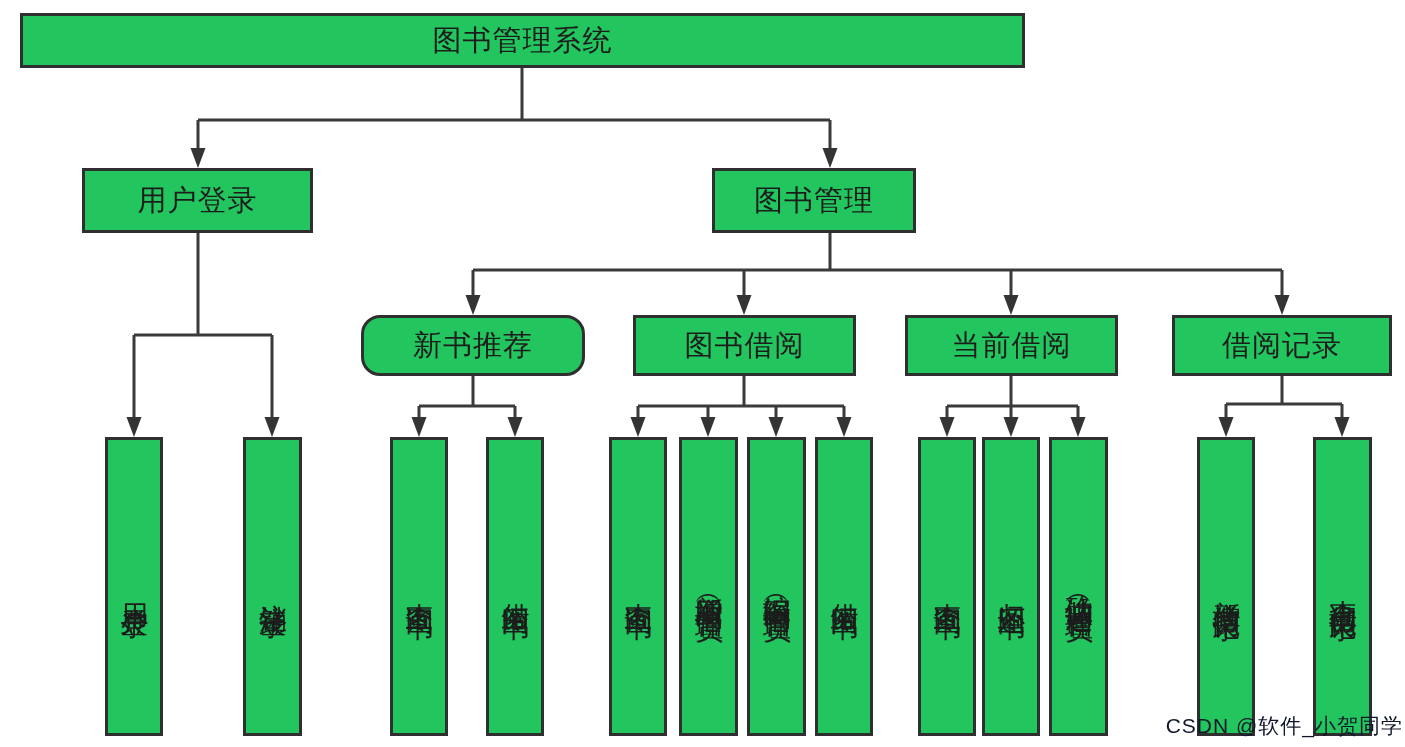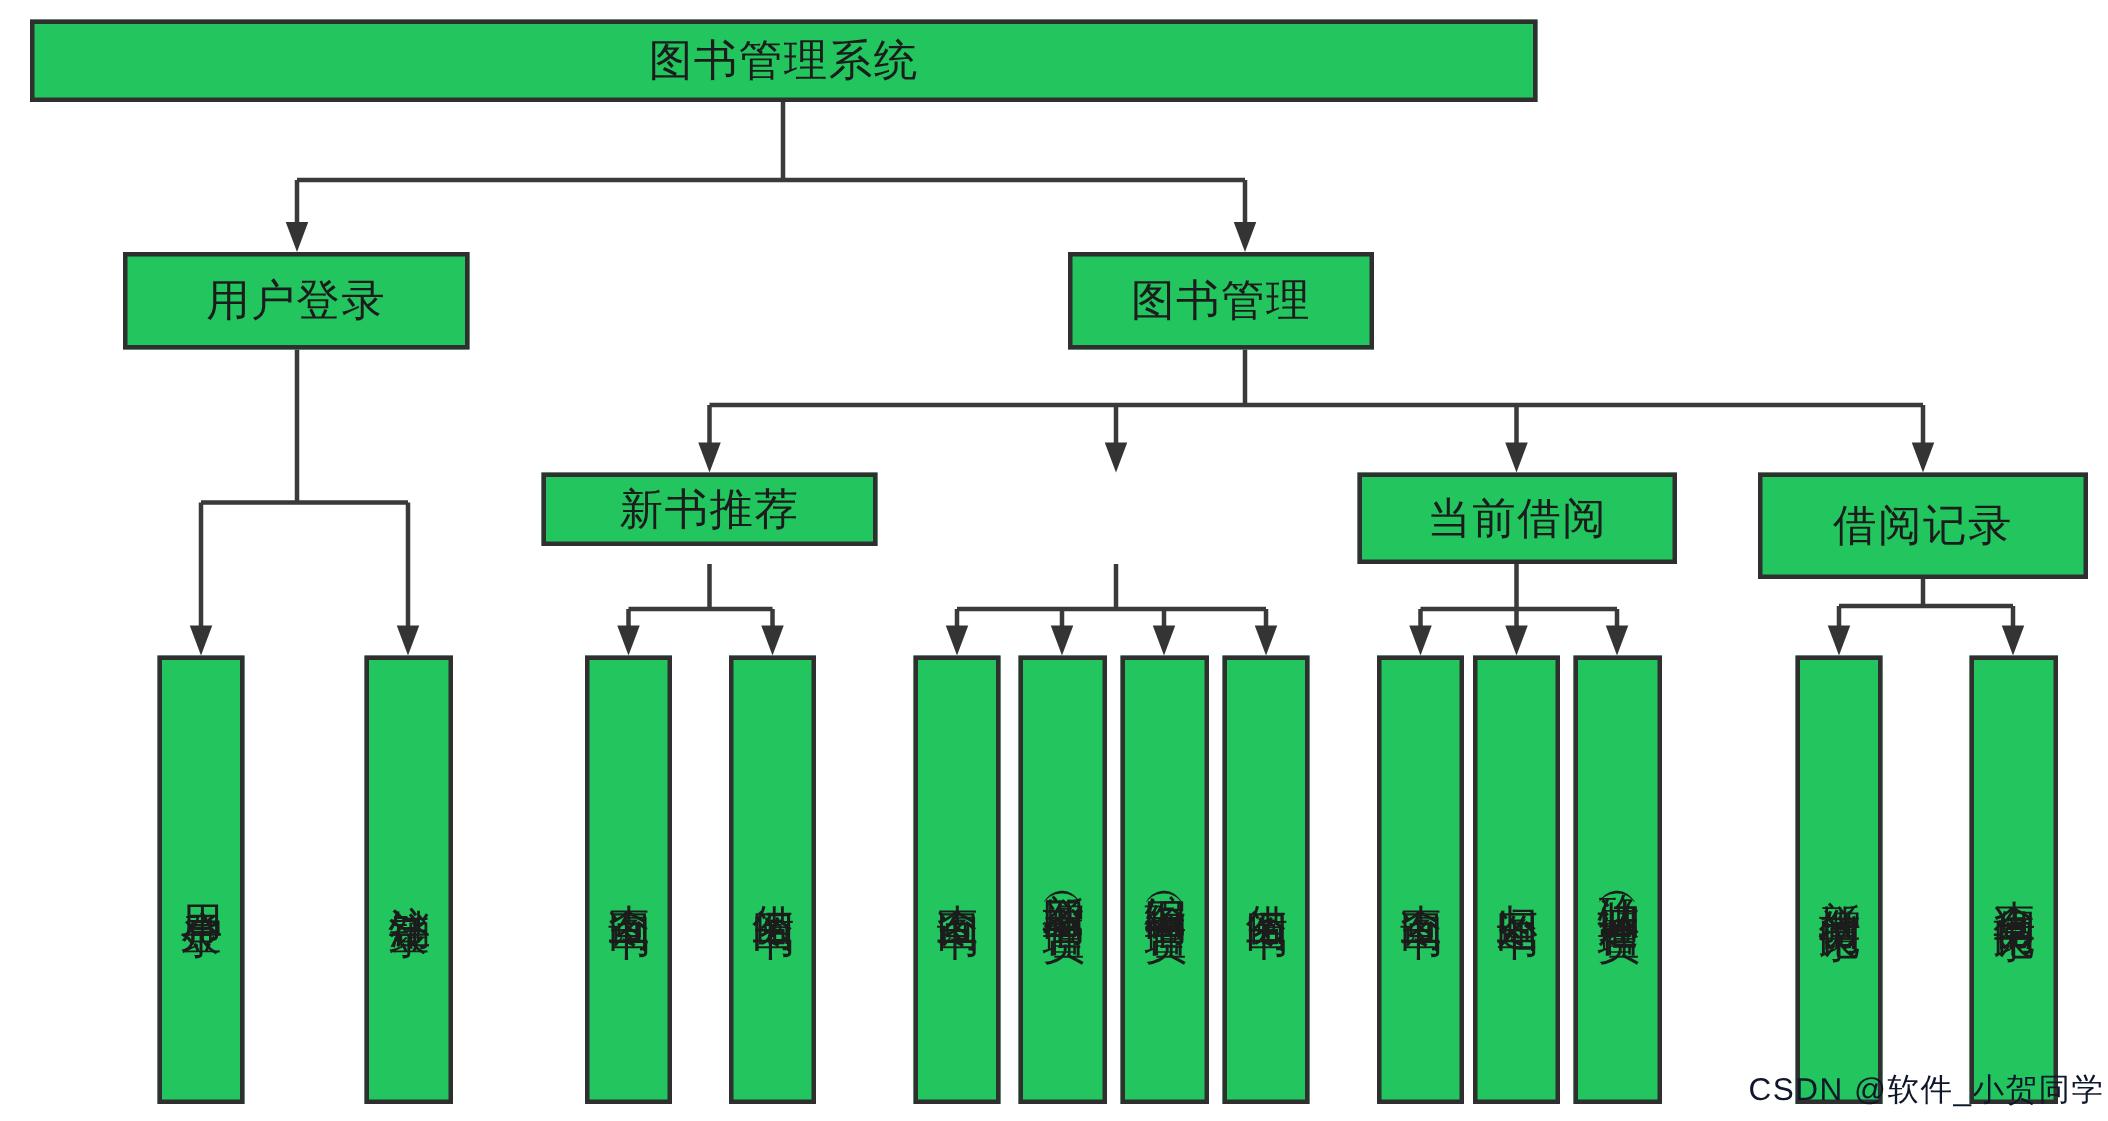--- a/index.html
+++ b/index.html
@@ -74,27 +74,30 @@
     <span class="hlabel">图书管理系统</span>
   </div>
 
   <div class="box" style="left:82px;top:168px;width:231px;height:65px;">
     <span class="hlabel">用户登录</span>
   </div>
   <div class="box" style="left:712px;top:168px;width:204px;height:65px;">
     <span class="hlabel">图书管理</span>
   </div>
 
-  <div class="box" style="left:361px;top:315px;width:224px;height:49px;">
+  <div class="box" style="left:361px;top:315px;width:224px;height:61px;border-radius:19px;">
     <span class="hlabel">新书推荐</span>
+  </div>
+  <div class="box" style="left:633px;top:315px;width:223px;height:61px;">
+    <span class="hlabel">图书借阅</span>
   </div>
   <div class="box" style="left:905px;top:315px;width:213px;height:61px;align-items:center;">
     <span class="hlabel">当前借阅</span>
   </div>
-  <div class="box" style="left:1172px;top:315px;width:220px;height:71px;">
+  <div class="box" style="left:1172px;top:315px;width:220px;height:61px;">
     <span class="hlabel">借阅记录</span>
   </div>
 
   <div class="box leaf" style="left:105px;width:58px;">
     <span class="vlabel">用户登录</span>
   </div>
   <div class="box leaf" style="left:243px;width:59px;">
     <span class="vlabel">注销登录</span>
   </div>
 

